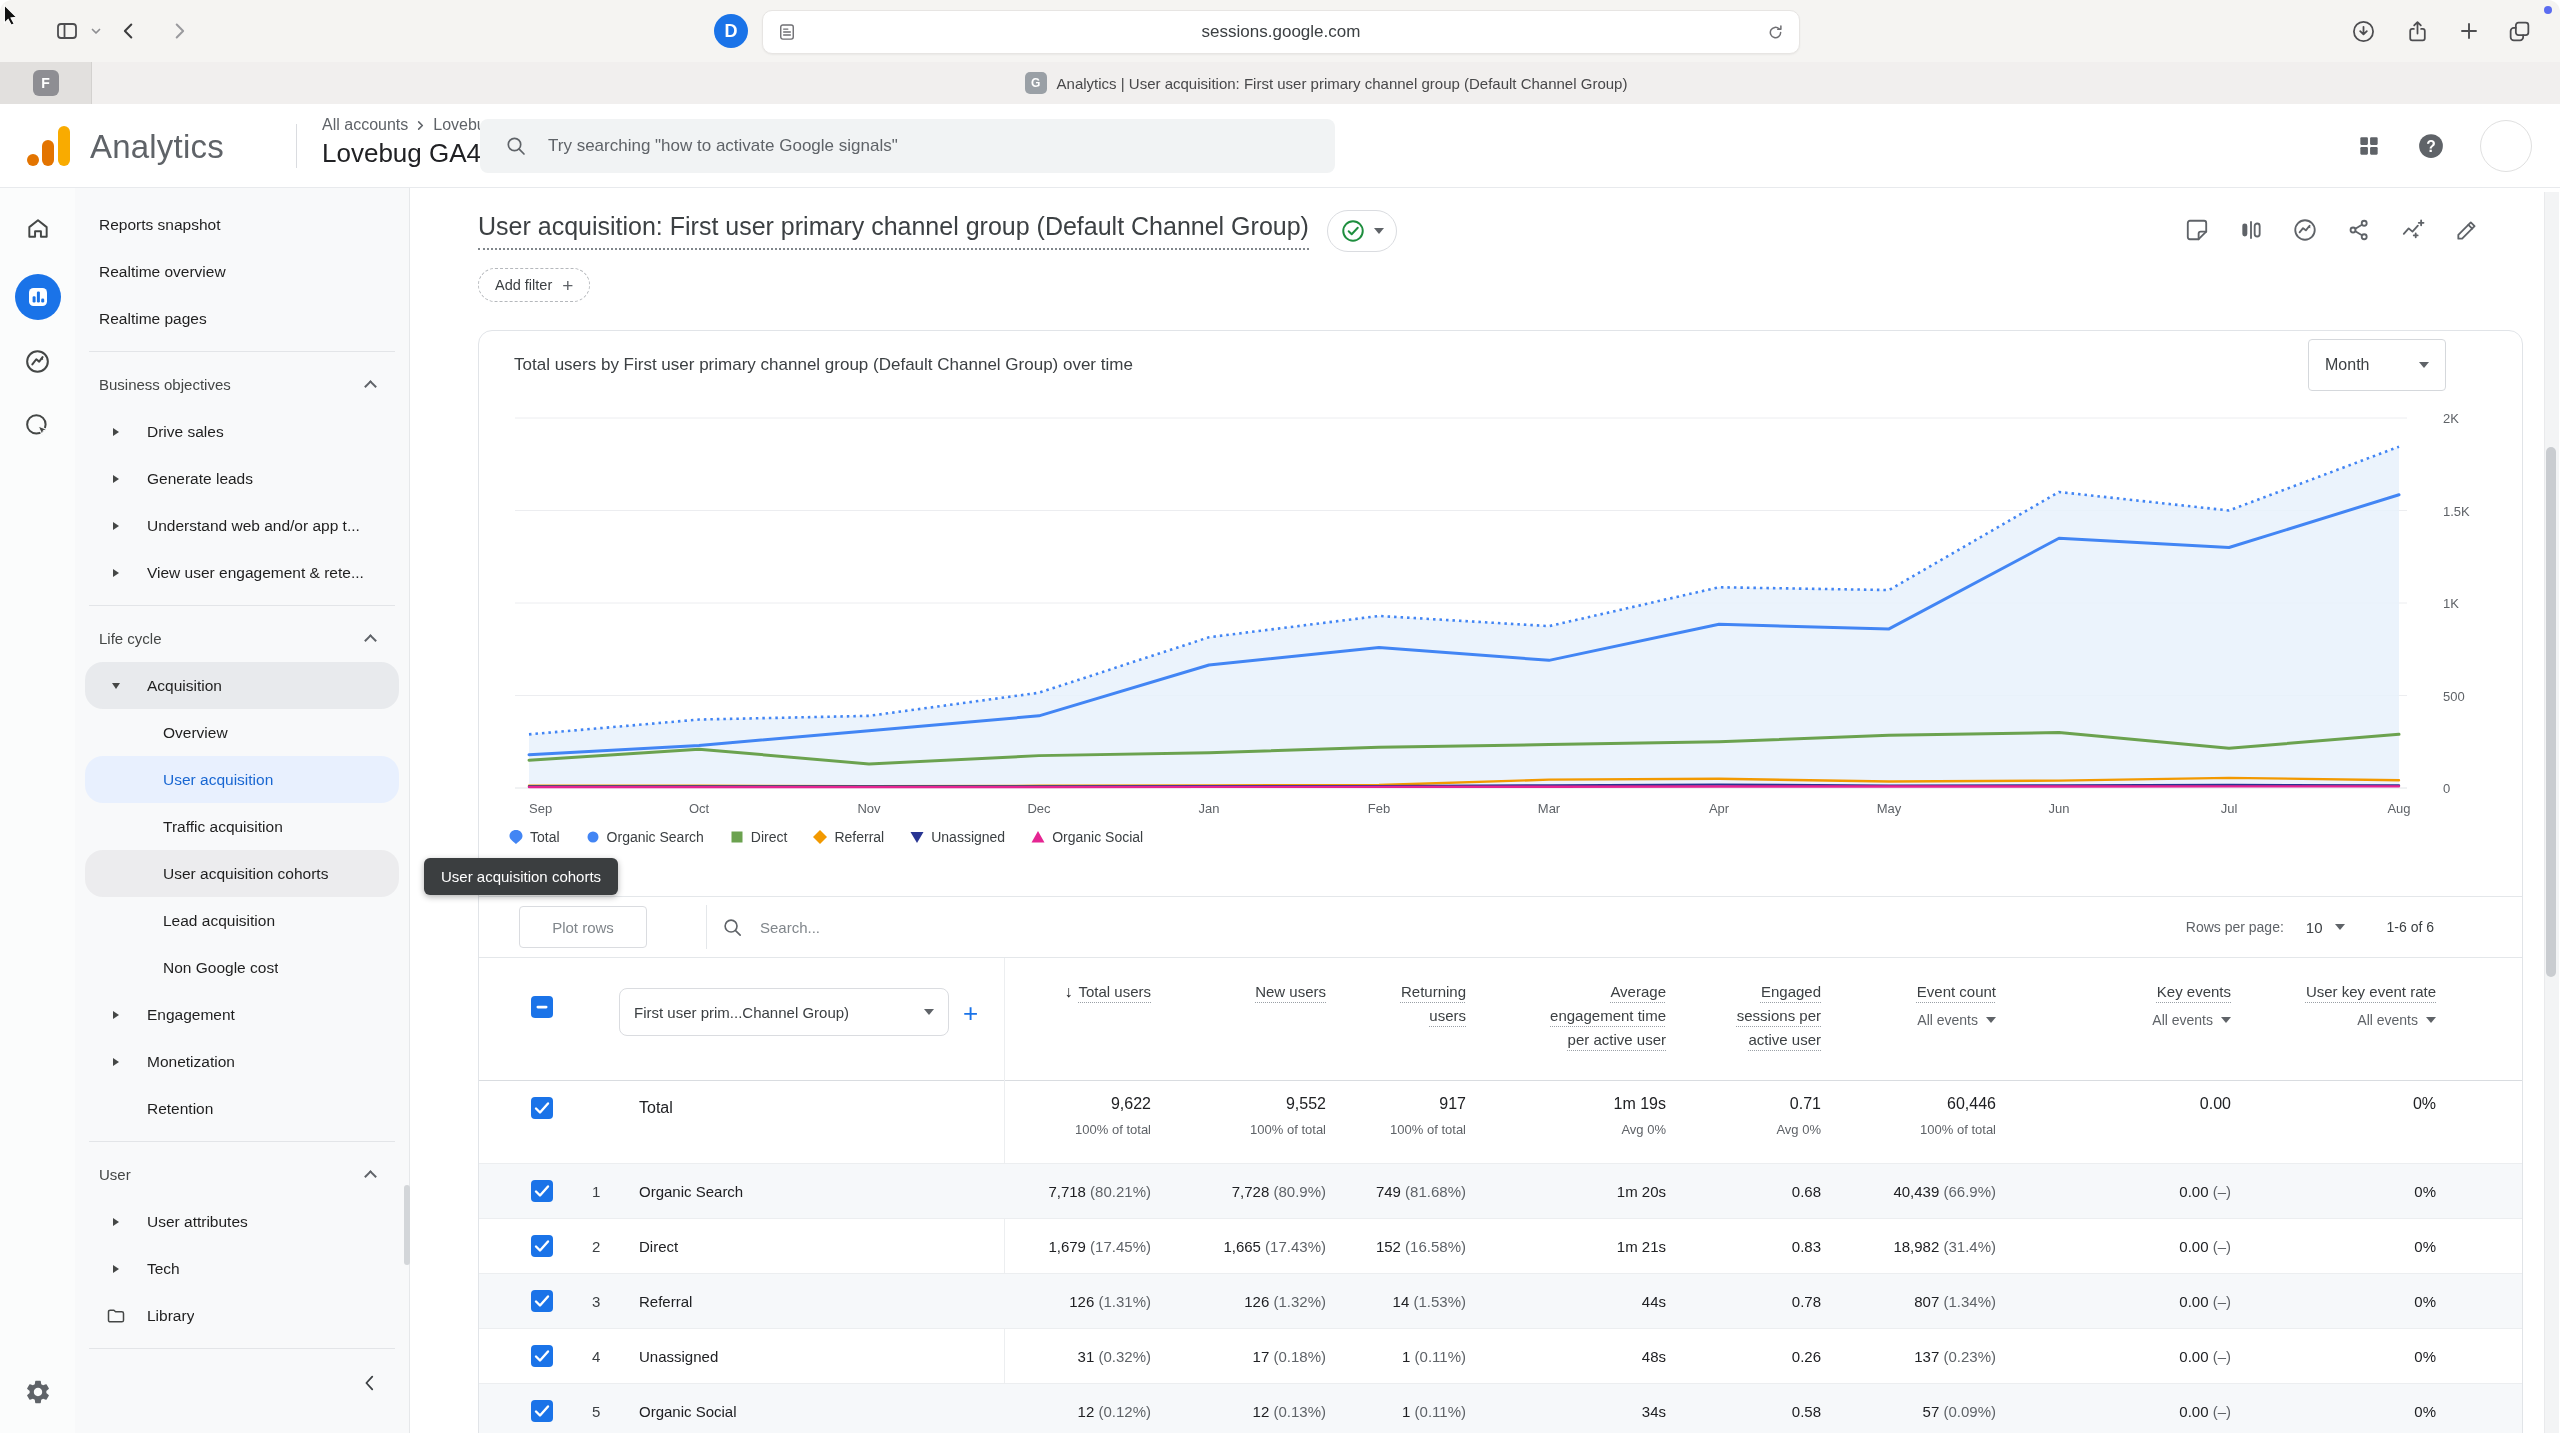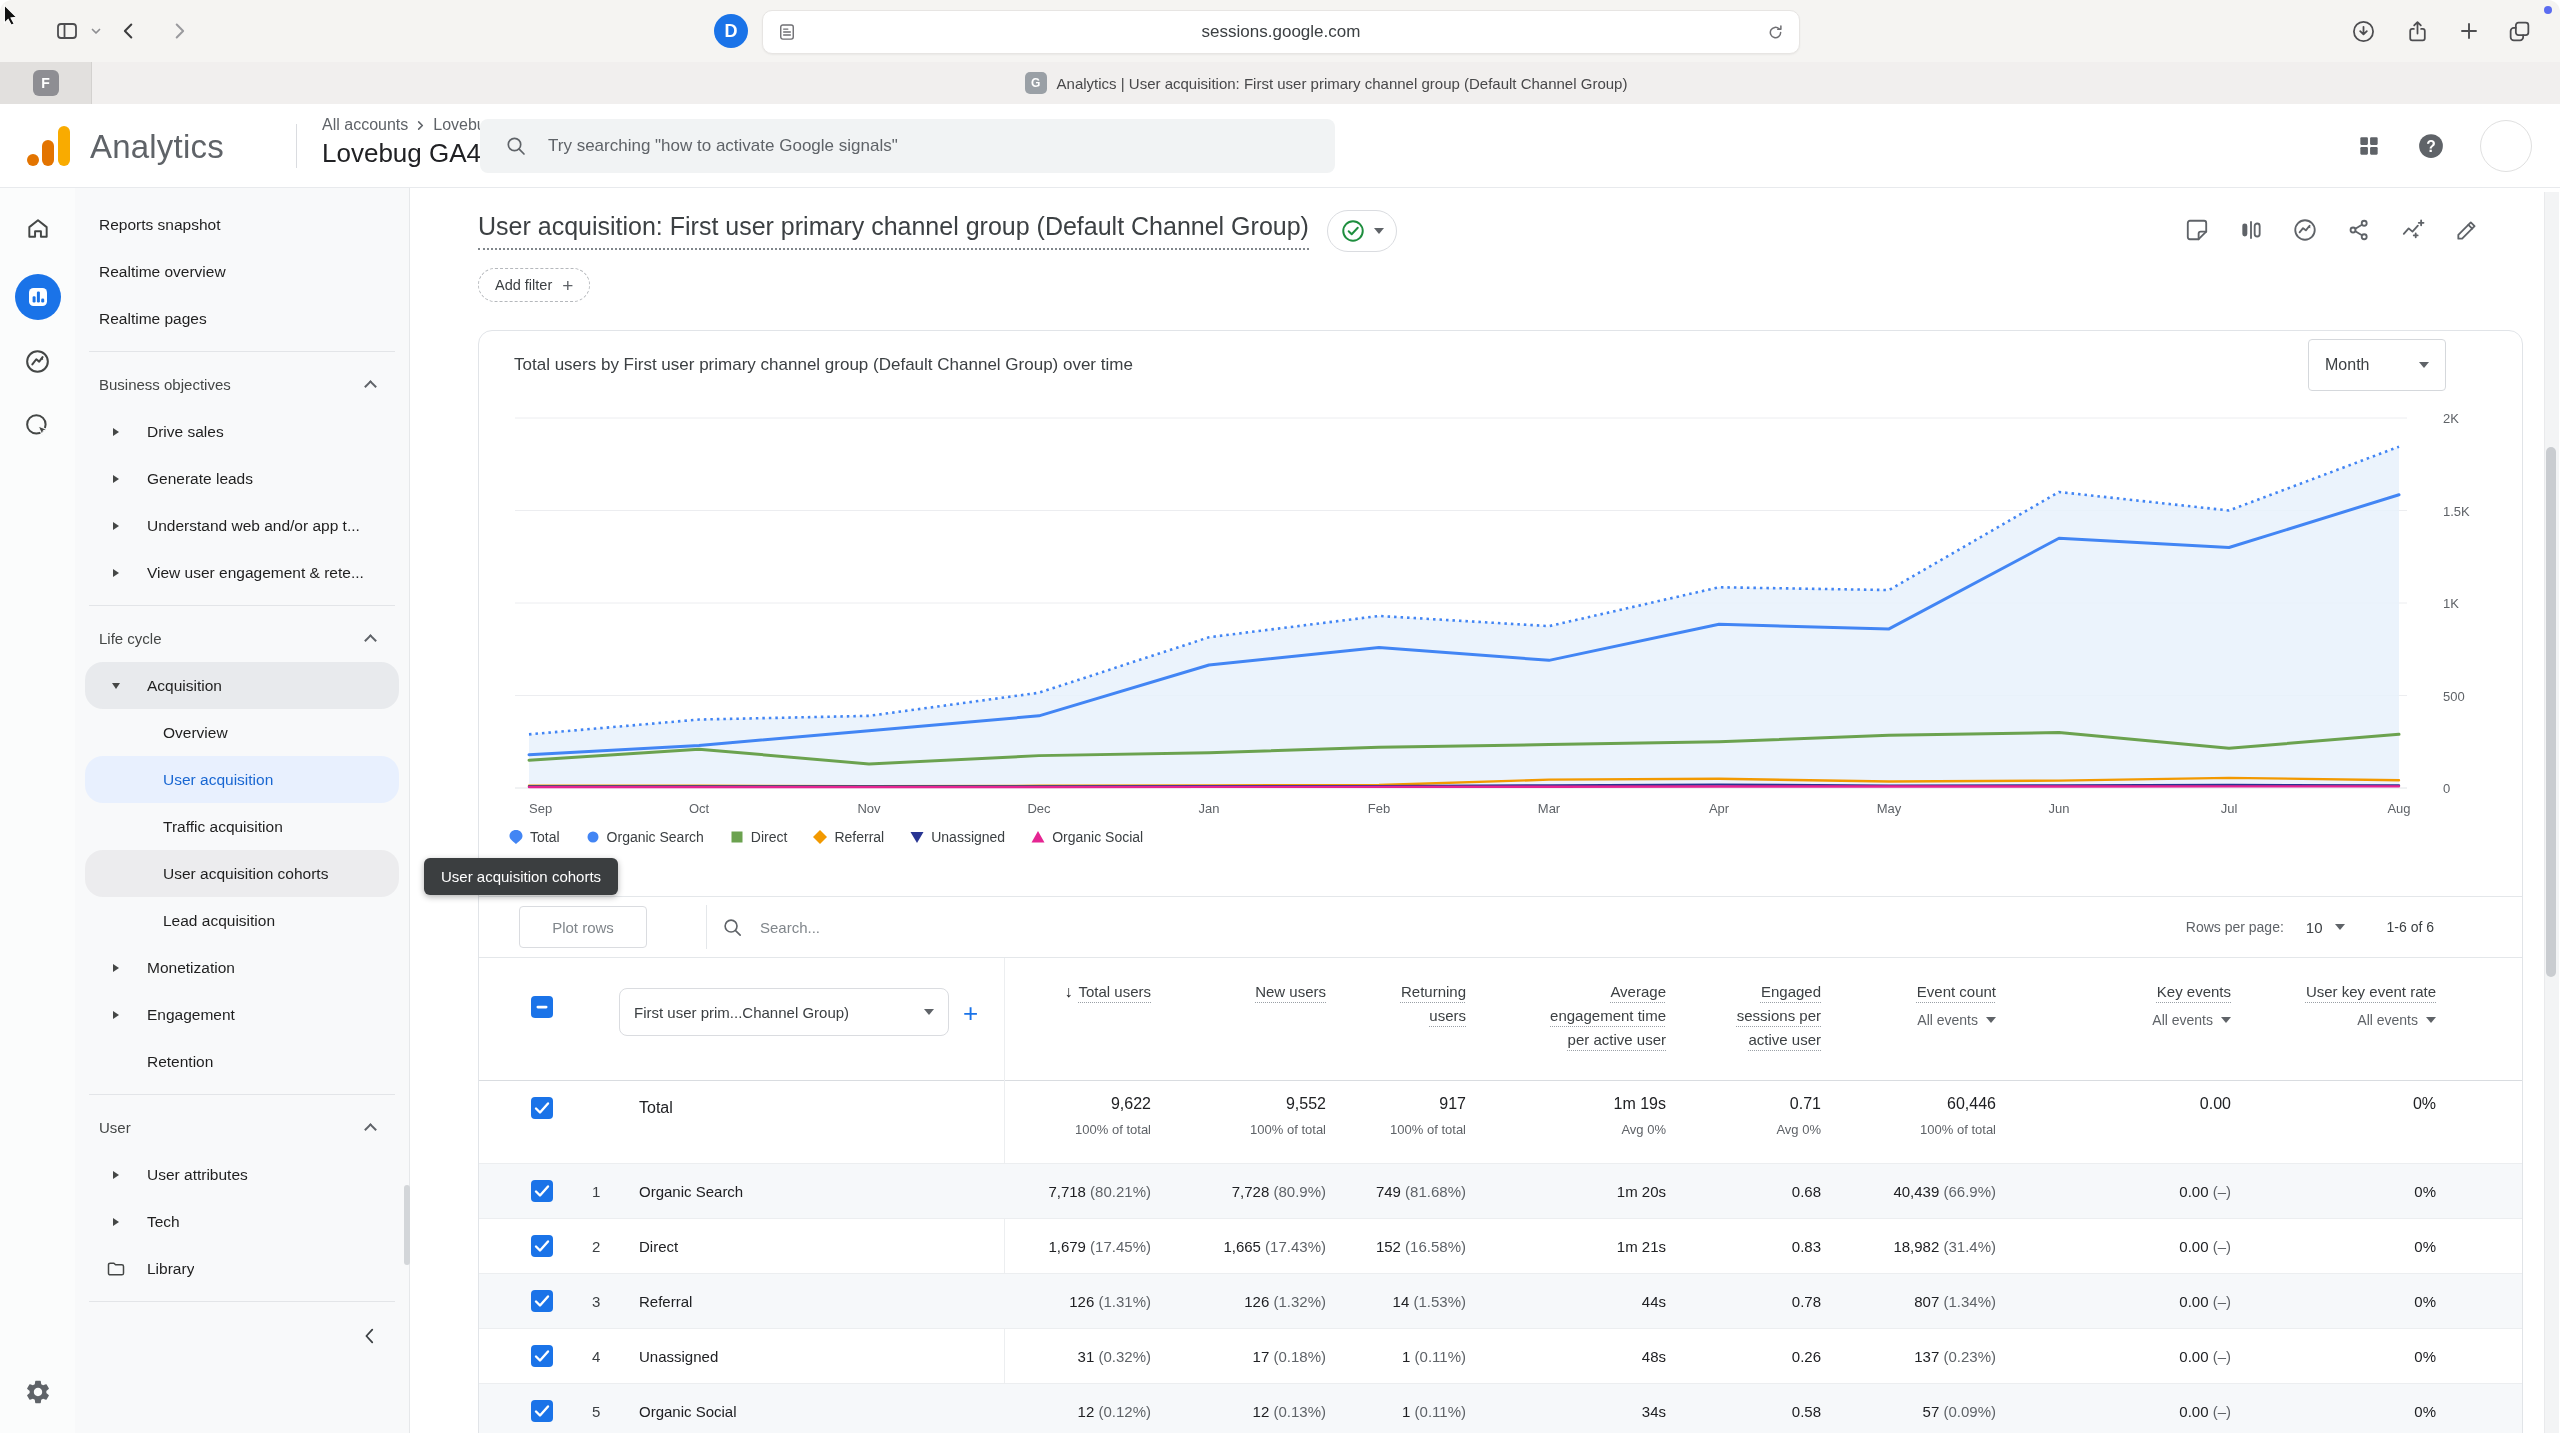--- a/index.html
+++ b/index.html
@@ -351,31 +351,34 @@
       </div>
       <div class="sb-item ind2">
         <span class="lbl">Traffic acquisition</span>
       </div>
       <div class="sb-item sb-hov ind2">
         <span class="lbl">User acquisition cohorts</span>
       </div>
       <div class="sb-item ind2">
         <span class="lbl">Lead acquisition</span>
       </div>
+      <div class="sb-item ind2">
+        <span class="lbl">Non Google cost</span>
+      </div>
       <div class="sb-item">
         <span class="caret-slot">
           <span class="c-right"></span>
         </span>
+        <span class="lbl ind1-text">Engagement</span>
+      </div>
+      <div class="sb-item">
+        <span class="caret-slot">
+          <span class="c-right"></span>
+        </span>
         <span class="lbl ind1-text">Monetization</span>
-      </div>
-      <div class="sb-item">
-        <span class="caret-slot">
-          <span class="c-right"></span>
-        </span>
-        <span class="lbl ind1-text">Engagement</span>
       </div>
       <div class="sb-item">
         <span class="caret-slot"></span>
         <span class="lbl ind1-text">Retention</span>
       </div>
       <div class="sb-div"></div>
       <div class="sb-head ind0">
         <span class="lbl">User</span>
         <div class="chev-up"></div>
       </div>

